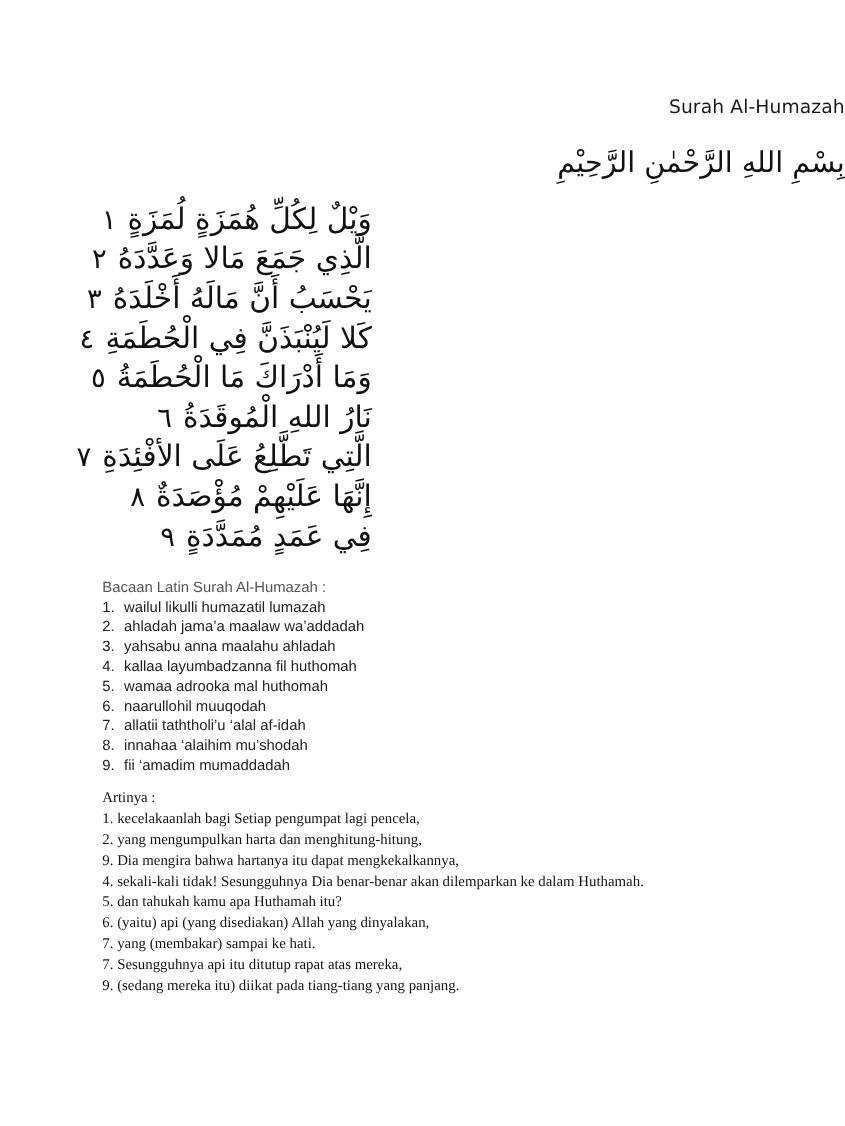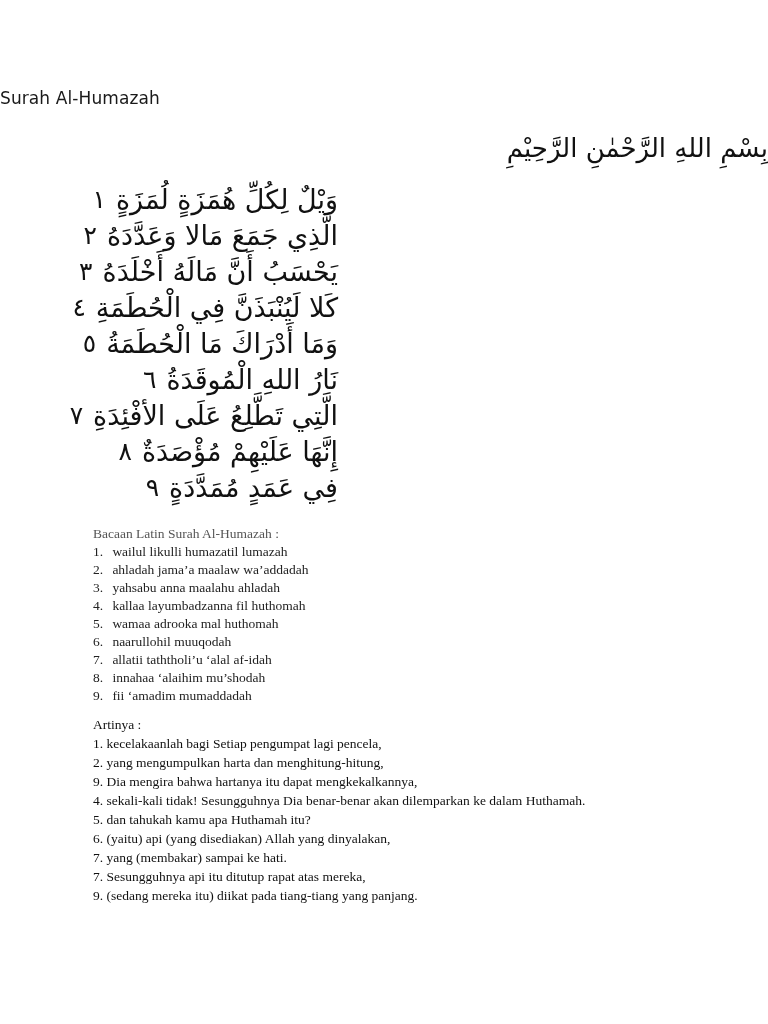--- a/index.html
+++ b/index.html
@@ -18,21 +18,21 @@
       position: absolute;
       left: 0; top: 0;
       width: 768px; height: 1024px;
       background: #ffffff;
     }
     .title {
       position: absolute;
       top: 88px;
       left: 0;
       width: 768px;
-      text-align: left;
+      text-align: right;
       font-family: "DejaVu Sans", sans-serif;
       font-size: 17px;
       color: #1a1a1a;
       letter-spacing: 0.1px;
     }
     .basmala {
       position: absolute;
       top: 128px;
       left: 0;
       width: 768px;
@@ -66,21 +66,21 @@
       font-size: 25px;
       font-weight: 400;
     }
     .arabic-line .verse-text {
       font-weight: 400;
     }
     .latin-section {
       position: absolute;
       top: 525px;
       left: 93px;
-      font-family: Liberation Serif, serif;
+      font-family: Liberation Sans, sans-serif;
       font-size: 13.5px;
       color: #222;
       line-height: 18px;
     }
     .latin-heading {
       color: #555;
       height: 18px;
     }
     .latin-item {
       height: 18px;

